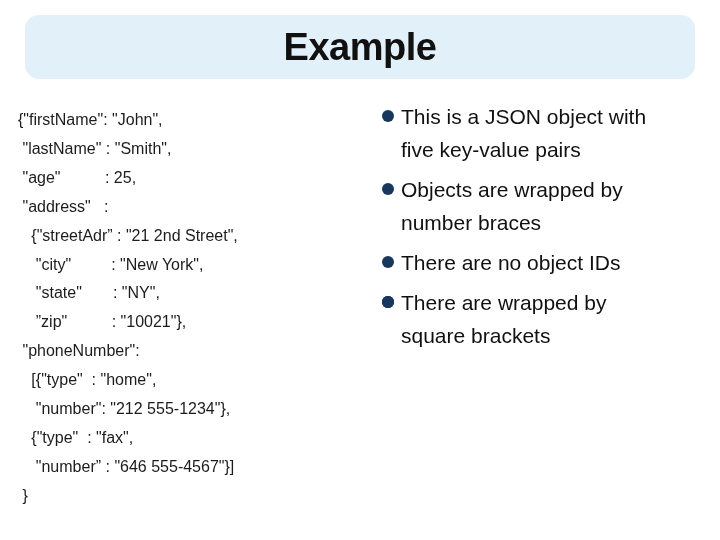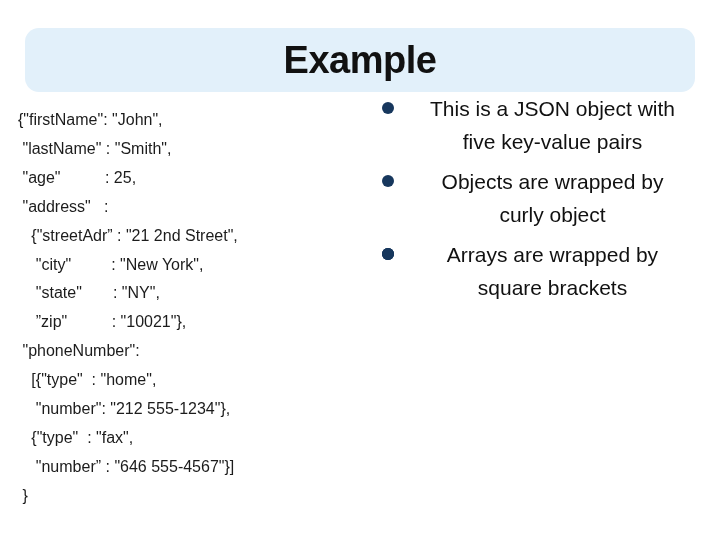--- a/index.html
+++ b/index.html
@@ -16,21 +16,21 @@
     overflow: hidden;
     position: relative;
   }
   .slide {
     position: absolute;
     width: 720px; height: 540px;
     background: #FFFFFF;
   }
   .banner {
     position: absolute;
-    left: 25px; top: 28px;
+    left: 25px; top: 15px;
     width: 670px; height: 64px;
     background: var(--banner-bg, #E2F0FA);
     border-radius: 14px;
     display: flex;
     align-items: center;
     justify-content: center;
   }
   .banner .title {
     font-size: 38px;
     font-weight: bold;
@@ -43,24 +43,23 @@
     width: 360px;
     font-size: 16px;
     line-height: 28.9px;
     color: var(--body-text, #1C1C1C);
   }
   .code .code-line {
     white-space: pre;
   }
   .bullets {
     position: absolute;
-    left: 382px; top: 92px;
+    left: 382px; top: 100px;
     width: 322px;
     list-style: none;
-    text-align: center;
   }
   .bullets li {
     position: relative;
     padding-left: 19px;
     margin-bottom: 7px;
     font-size: 21px;
     line-height: 33px;
     color: var(--title-text, #111111);
   }
   .bullets .dot {
@@ -102,28 +101,32 @@
 
   <ul class="bullets">
     <li>
       <span class="dot"></span>
       <span class="bullet-text">This is a JSON object with
 five key-value pairs</span>
     </li>
     <li>
       <span class="dot"></span>
       <span class="bullet-text">Objects are wrapped by
-curly object</span>
+number braces</span>
+    </li>
+    <li>
+      <span class="dot"></span>
+      <span class="bullet-text">There are no object IDs</span>
     </li>
     <li>
       <span class="dot"></span>
     </li>
     <li>
       <span class="dot"></span>
     </li>
     <li>
       <span class="dot"></span>
-      <span class="bullet-text">Arrays are wrapped by
+      <span class="bullet-text">There are wrapped by
 square brackets</span>
     </li>
   </ul>
 
 </div>
 
 </body></html>

